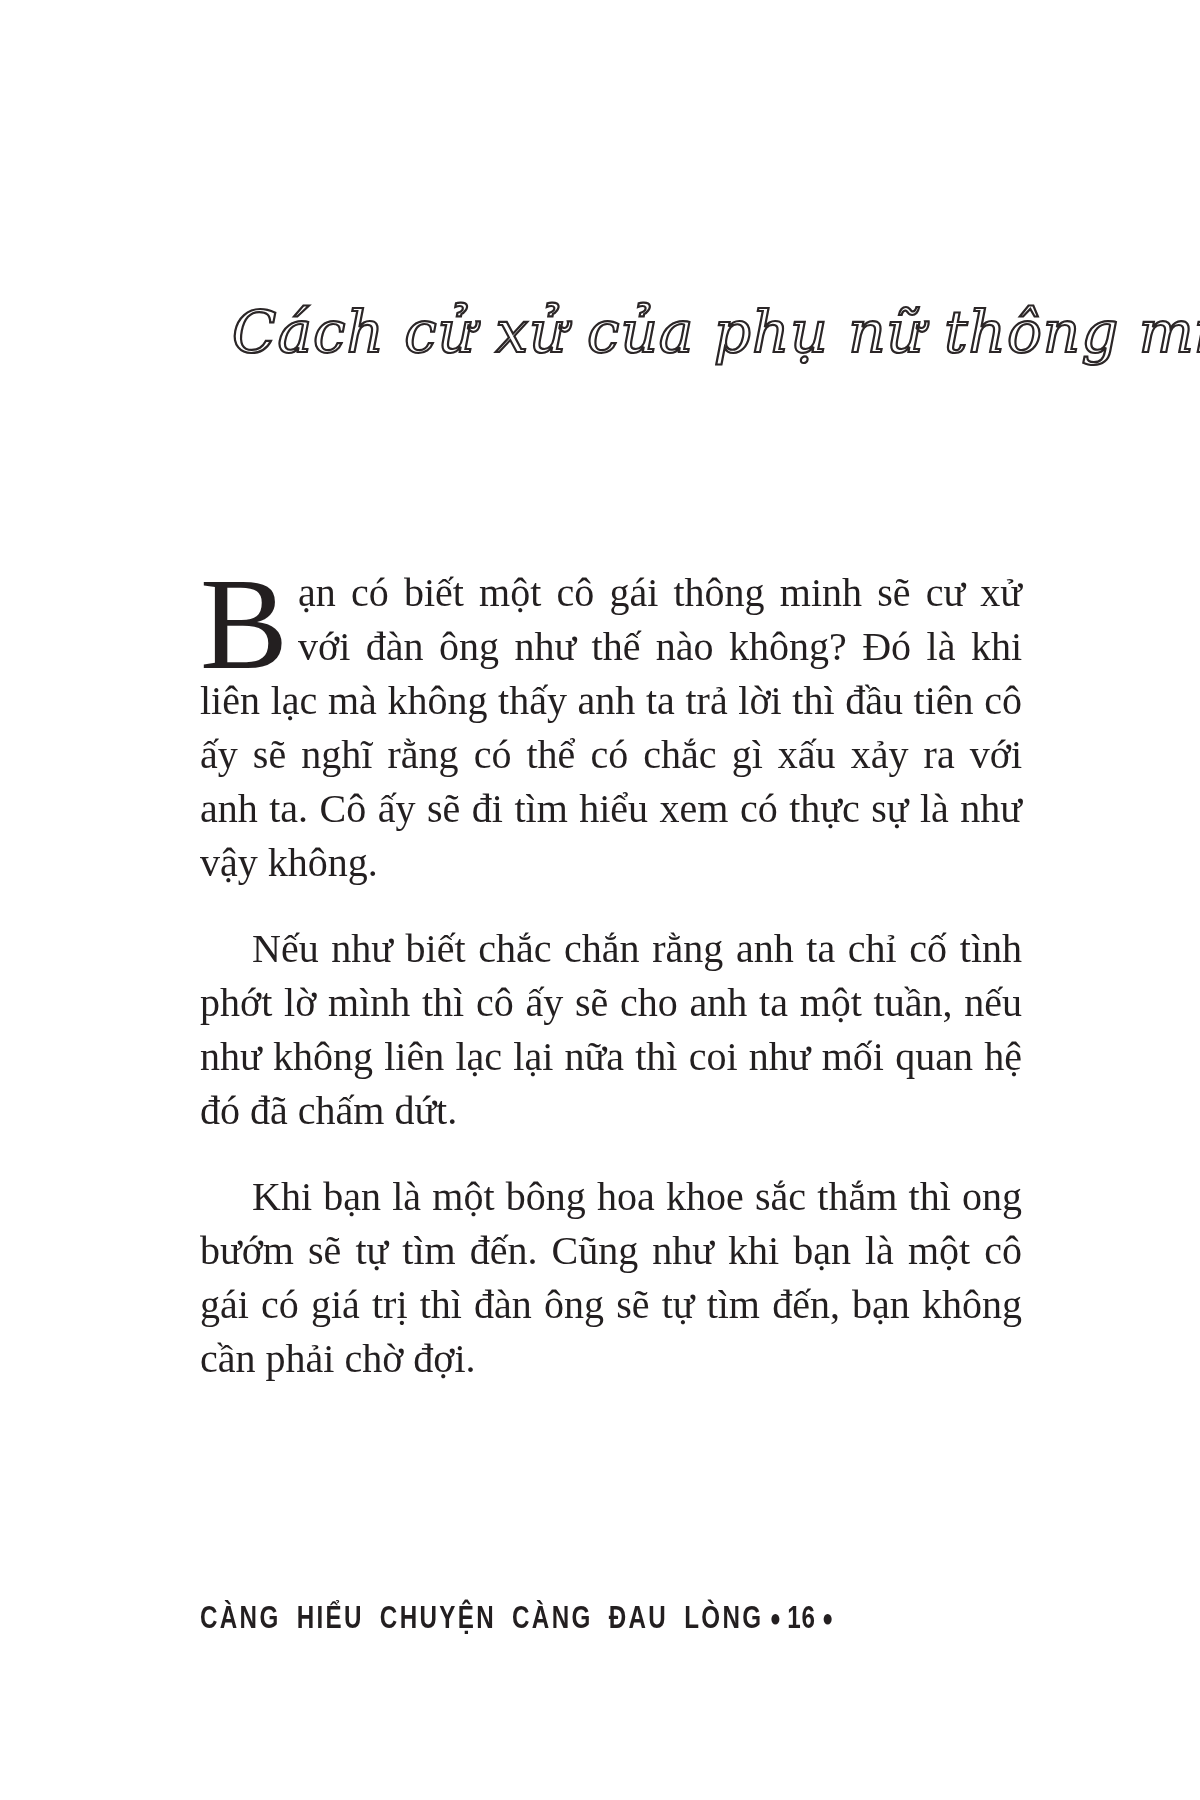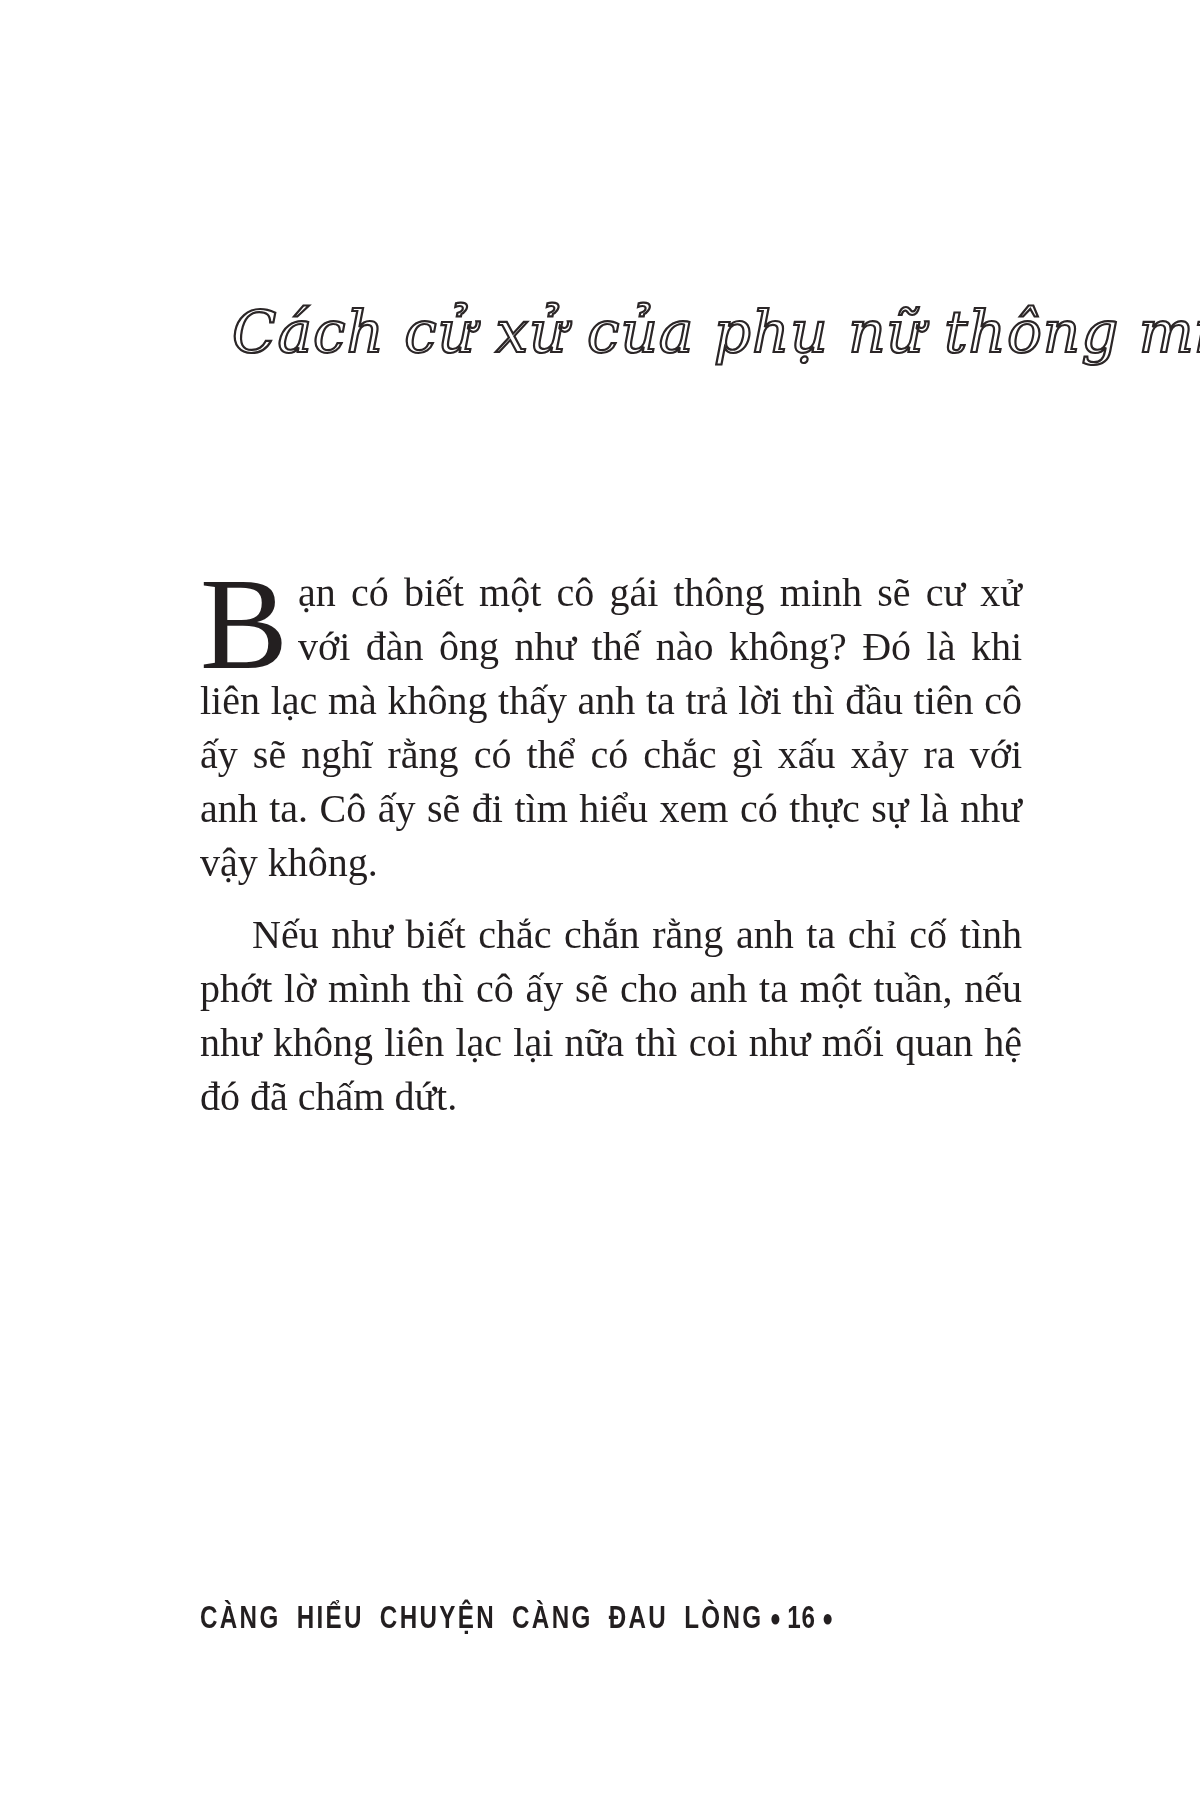--- a/index.html
+++ b/index.html
@@ -47,21 +47,21 @@
     font-size: 40px;
     line-height: 54px;
     text-align: justify;
     text-justify: inter-word;
     color: #231f20;
   }
   .body-text p {
     margin: 0;
   }
   .body-text p + p {
-    margin-top: 18px;
+    margin-top: 32px;
     text-indent: 52px;
   }
   .drop-cap {
     float: left;
     font-size: 132px;
     line-height: 100px;
     padding: 8px 10px 0 0;
     color: #231f20;
   }
 
@@ -95,19 +95,20 @@
 </head>
 <body>
 
 <div class="page">
 
   <div class="chapter-title">Cách cử xử của phụ nữ thông minh</div>
 
   <div class="body-text">
     <p><span class="drop-cap">B</span><span>ạn có biết một cô gái thông minh sẽ cư xử với đàn ông như thế nào không? Đó là khi liên lạc mà không thấy anh ta trả lời thì đầu tiên cô ấy sẽ nghĩ rằng có thể có chắc gì xấu xảy ra với anh ta. Cô ấy sẽ đi tìm hiểu xem có thực sự là như vậy không.</span></p>
     <p>Nếu như biết chắc chắn rằng anh ta chỉ cố tình phớt lờ mình thì cô ấy sẽ cho anh ta một tuần, nếu như không liên lạc lại nữa thì coi như mối quan hệ đó đã chấm dứt.</p>
+    <p>Khi bạn là một bông hoa khoe sắc thắm thì ong bướm sẽ tự tìm đến. Cũng như khi bạn là một cô gái có giá trị thì đàn ông sẽ tự tìm đến, bạn không cần phải chờ đợi.</p>
   </div>
 
   <div class="page-footer">
     <span>CÀNG HIỂU CHUYỆN CÀNG ĐAU LÒNG</span><span class="bullet">●</span><span class="page-number">16</span><span class="bullet">●</span>
   </div>
 
 </div>
 
 </body></html>

